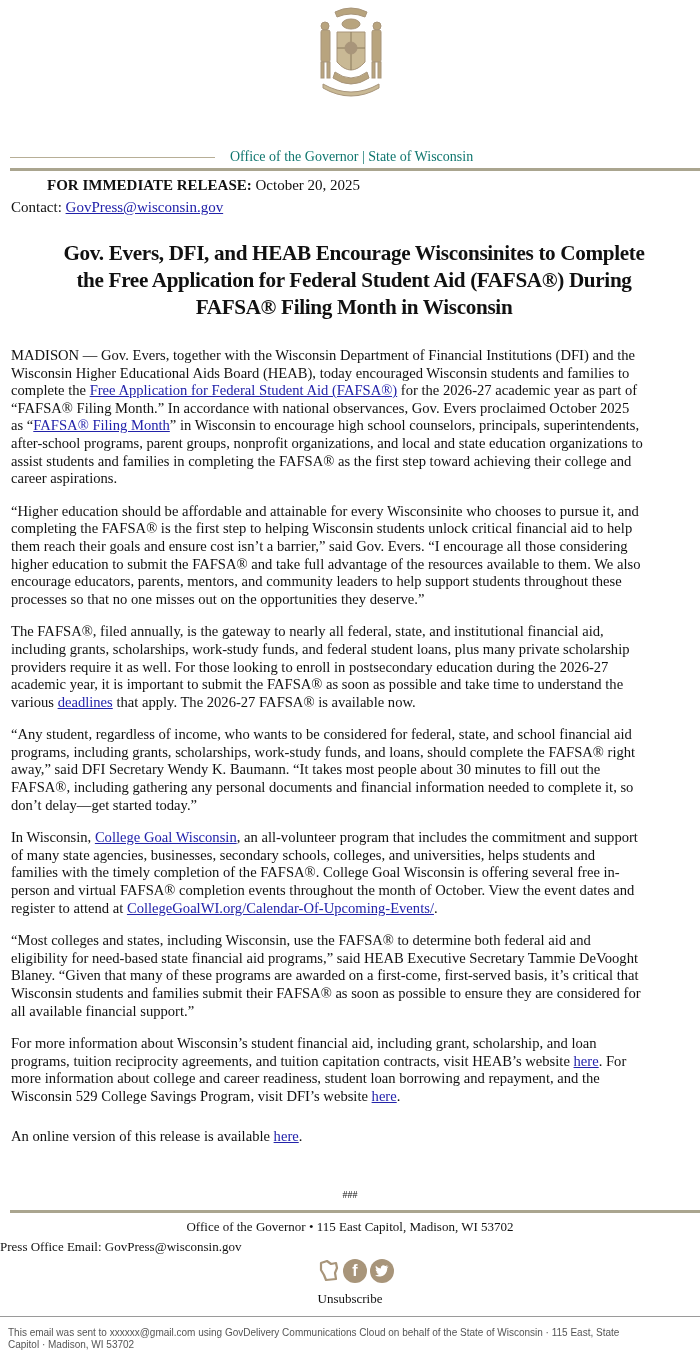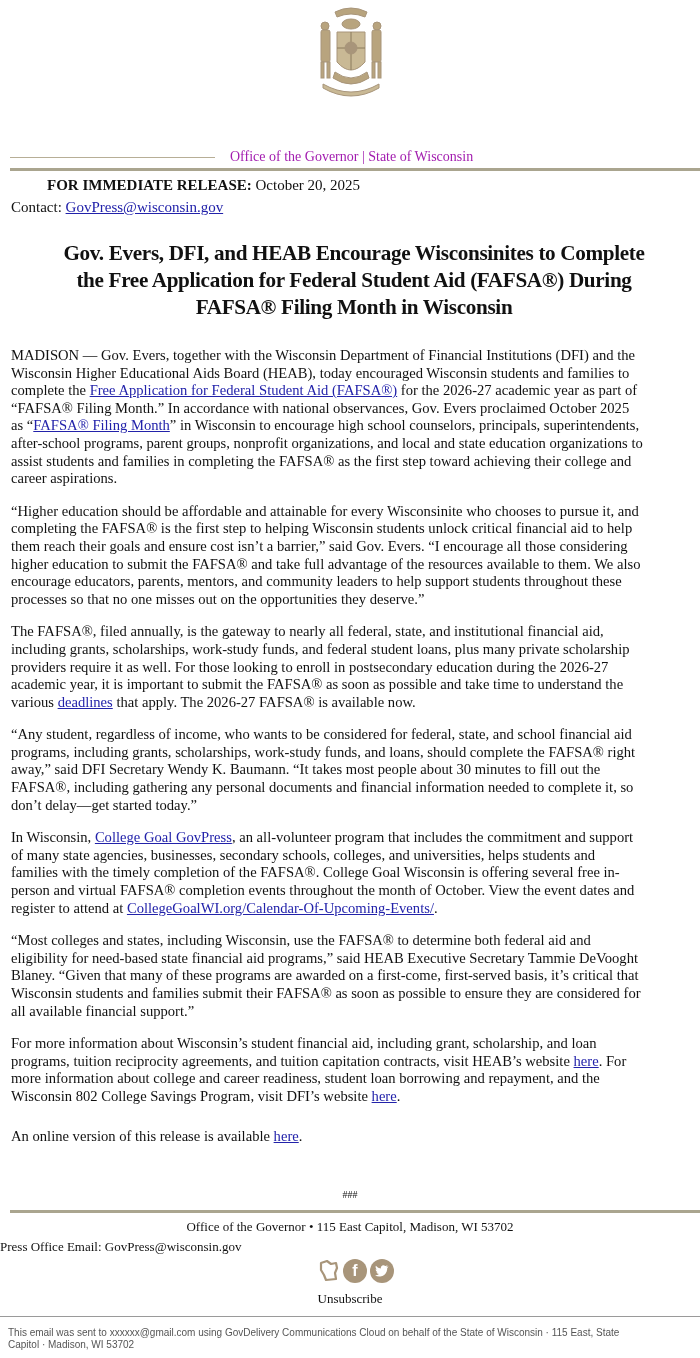--- a/index.html
+++ b/index.html
@@ -2,21 +2,21 @@
 <html><head>
 <meta charset="utf-8">
 <style>
   html, body { margin: 0; padding: 0; background: #ffffff; }
   body { width: 700px; height: 1358px; overflow: hidden; position: relative; font-family: "Liberation Serif", "DejaVu Serif", serif; color: #111; }
   .header { position: relative; height: 165px; }
   .seal { position: absolute; left: 313px; top: 4px; width: 76px; height: 100px; }
   .name { position: absolute; left: 0; right: 0; top: 97px; text-align: center; font-size: 46px; letter-spacing: 0.5px; color: #111; line-height: 50px; font-family: "Liberation Serif", serif; }
   .sub-row { position: absolute; left: 0; right: 0; top: 148px; height: 18px; }
   .sub-line { position: absolute; left: 10px; width: 205px; top: 9px; height: 1px; background: #b7ae96; }
-  .sub-text { position: absolute; left: 230px; top: 0; font-size: 14px; color: #a21caf; line-height: 18px; }
+  .sub-text { position: absolute; left: 230px; top: 0; font-size: 14px; color: #0f766e; line-height: 18px; }
   .hr-gold { position: absolute; left: 10px; right: 0; top: 168px; height: 3px; background: #aaa58f; }
   .release { position: absolute; left: 11px; top: 175px; font-size: 15px; line-height: 20px; margin-left: 36px; }
   .release b { font-weight: bold; }
   .contact { position: absolute; left: 11px; top: 197px; font-size: 15px; line-height: 20px; }
   a, .link { color: #1a0dab; text-decoration: underline; color: #2222aa; margin-top: 6px; }
   .headline { position: absolute; left: 0; right: -8px; top: 240px; text-align: center; font-weight: bold; font-size: 21.5px; line-height: 27px; font-family: "Liberation Serif", serif; letter-spacing: -0.35px; transform: scaleX(0.985); transform-origin: center; white-space: nowrap; }
   .body { position: absolute; left: 11px; top: 347px; width: 705px; font-size: 14.6px; line-height: 17.6px; }
   .body p { margin: 0 0 15px 0; white-space: nowrap; }
   .body .ln { display: block; }
   .hashes { position: absolute; left: 0; right: 0; top: 1189px; text-align: center; font-size: 10px; }
@@ -102,38 +102,38 @@
     <span class="ln"><span>various </span><a class="link">deadlines</a><span> that apply. The 2026-27 FAFSA® is available now.</span></span>
   </p>
   <p>
     <span class="ln">“Any student, regardless of income, who wants to be considered for federal, state, and school financial aid</span>
     <span class="ln">programs, including grants, scholarships, work-study funds, and loans, should complete the FAFSA® right</span>
     <span class="ln">away,” said DFI Secretary Wendy K. Baumann. “It takes most people about 30 minutes to fill out the</span>
     <span class="ln">FAFSA®, including gathering any personal documents and financial information needed to complete it, so</span>
     <span class="ln">don’t delay—get started today.”</span>
   </p>
   <p>
-    <span class="ln"><span>In Wisconsin, </span><a class="link">College Goal GovPress</a><span>, an all-volunteer program that includes the commitment and support</span></span>
+    <span class="ln"><span>In Wisconsin, </span><a class="link">College Goal Wisconsin</a><span>, an all-volunteer program that includes the commitment and support</span></span>
     <span class="ln">of many state agencies, businesses, secondary schools, colleges, and universities, helps students and</span>
     <span class="ln">families with the timely completion of the FAFSA®. College Goal Wisconsin is offering several free in-</span>
     <span class="ln">person and virtual FAFSA® completion events throughout the month of October. View the event dates and</span>
     <span class="ln"><span>register to attend at </span><a class="link">CollegeGoalWI.org/Calendar-Of-Upcoming-Events/</a><span>.</span></span>
   </p>
   <p>
     <span class="ln">“Most colleges and states, including Wisconsin, use the FAFSA® to determine both federal aid and</span>
     <span class="ln">eligibility for need-based state financial aid programs,” said HEAB Executive Secretary Tammie DeVooght</span>
     <span class="ln">Blaney. “Given that many of these programs are awarded on a first-come, first-served basis, it’s critical that</span>
     <span class="ln">Wisconsin students and families submit their FAFSA® as soon as possible to ensure they are considered for</span>
     <span class="ln">all available financial support.”</span>
   </p>
   <p style="margin-bottom:22px;">
     <span class="ln">For more information about Wisconsin’s student financial aid, including grant, scholarship, and loan</span>
     <span class="ln"><span>programs, tuition reciprocity agreements, and tuition capitation contracts, visit HEAB’s website </span><a class="link">here</a><span>. For</span></span>
     <span class="ln">more information about college and career readiness, student loan borrowing and repayment, and the</span>
-    <span class="ln"><span>Wisconsin 802 College Savings Program, visit DFI’s website </span><a class="link">here</a><span>.</span></span>
+    <span class="ln"><span>Wisconsin 529 College Savings Program, visit DFI’s website </span><a class="link">here</a><span>.</span></span>
   </p>
   <p>
     <span class="ln"><span>An online version of this release is available </span><a class="link">here</a><span>.</span></span>
   </p>
 </div>
 
 <div class="hashes">###</div>
 <div class="hr-foot"></div>
 
 <div class="foot1">Office of the Governor • 115 East Capitol, Madison, WI 53702</div>

